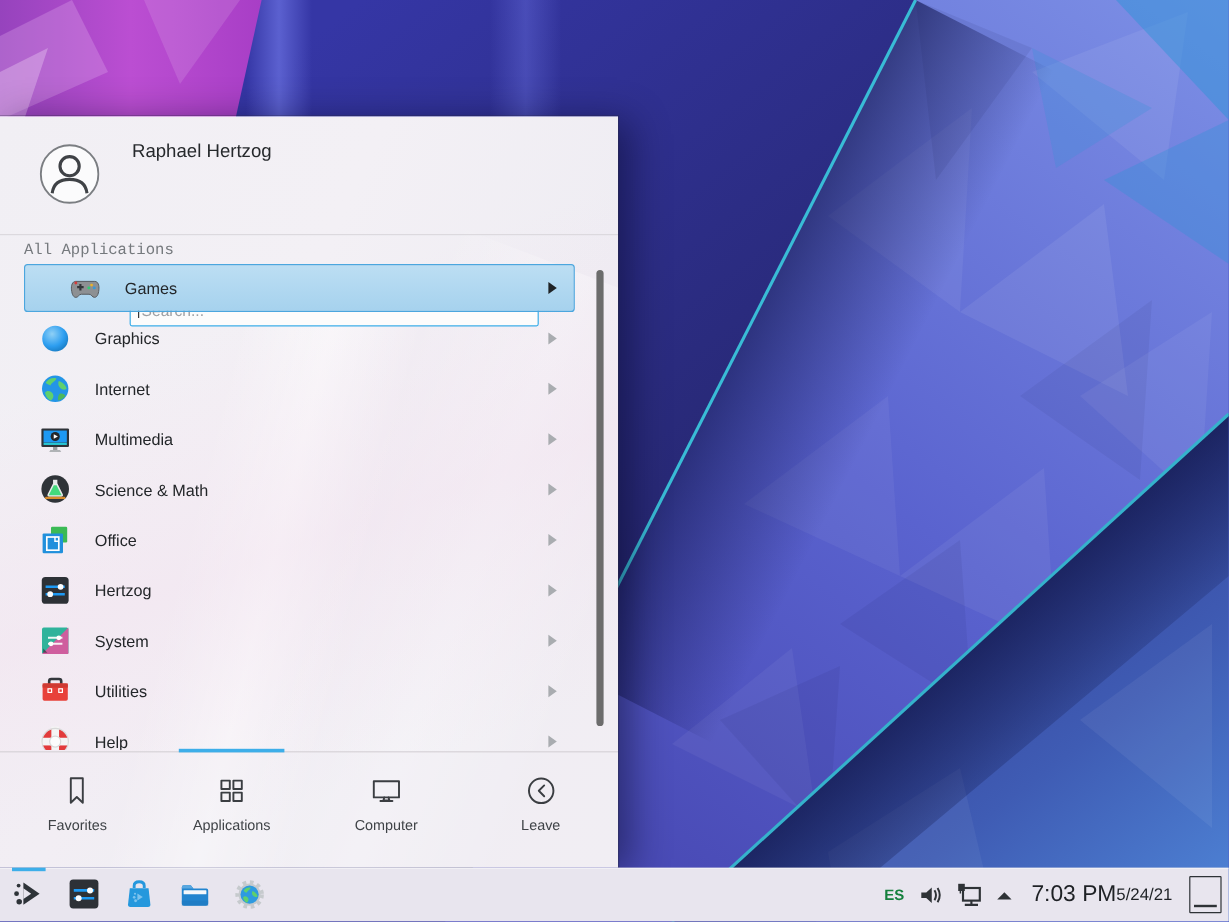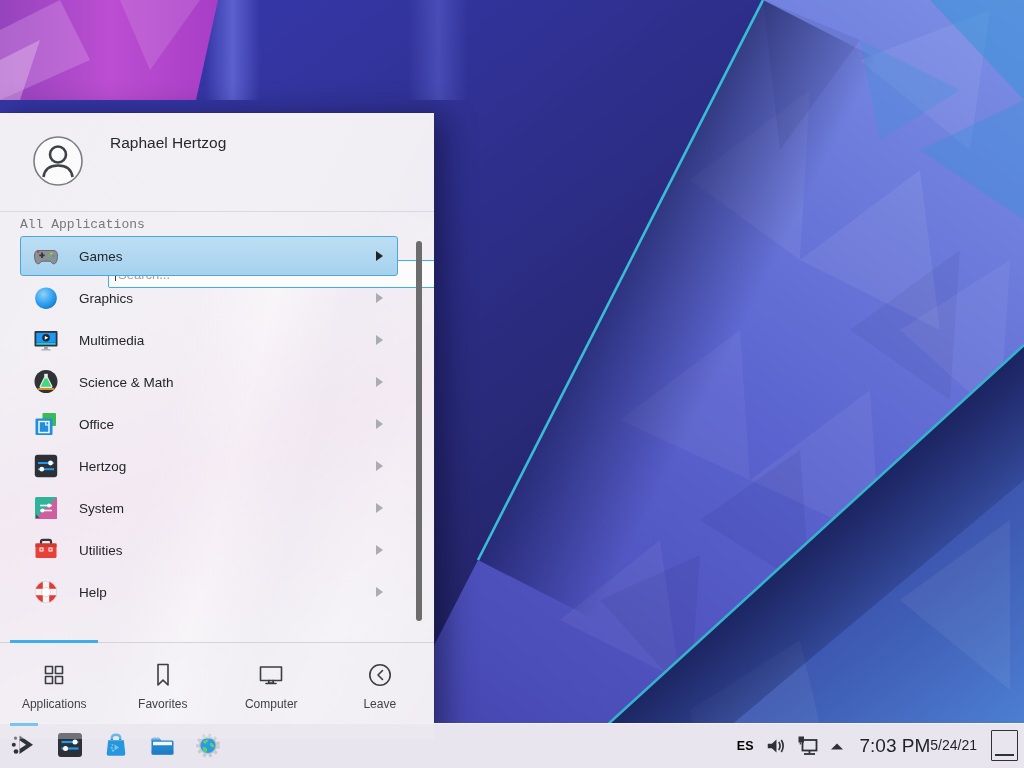--- a/index.html
+++ b/index.html
@@ -5,21 +5,21 @@
   html,body{margin:0;padding:0;}
   body{
     width:1024px;height:768px;position:relative;overflow:hidden;
     font-family:"Liberation Sans","DejaVu Sans",sans-serif;
     background:#4f55c5;
   }
   
   #wallpaper{position:absolute;left:0;top:0;width:1024px;height:768px;}
   
   #kickoff{
-    position:absolute;left:0;top:113px;width:434px;height:626px;
+    position:absolute;left:0;top:97px;width:515px;height:626px;
     background:linear-gradient(115deg,#f1eff4 0%,#f3f0f5 40%,#efedf3 70%,#f2eef3 100%);
     box-shadow:0 0 0 1px rgba(45,45,65,.38), 10px 4px 30px rgba(0,0,25,.45);
     overflow:hidden;
   }
   .menu-light{position:absolute;pointer-events:none;z-index:0;}
   .ml1{left:140px;top:140px;width:150px;height:560px;transform:rotate(14deg);
        background:linear-gradient(90deg,rgba(255,255,255,0),rgba(255,255,255,.55) 50%,rgba(255,255,255,0));}
   .ml2{left:255px;top:110px;width:230px;height:640px;transform:rotate(21deg);
        background:linear-gradient(90deg,rgba(255,255,255,0),rgba(255,255,255,.35) 50%,rgba(255,255,255,0));}
   .mtint{left:0;top:0;right:0;bottom:0;
@@ -38,21 +38,21 @@
   .search::placeholder{color:#9da0a4;opacity:1;}
   .fakecaret{position:absolute;left:7px;top:6px;width:1px;height:15px;background:#33373b;}
   .khead-divider{position:absolute;top:98px;left:0;right:0;height:1px;background:#dcd9de;}
   .section-label{position:absolute;top:104px;left:20px;font-size:13px;color:#75797d;font-family:Liberation Mono, monospace;}
   
   .klist{position:absolute;top:123px;left:0;width:100%;height:405px;overflow:hidden;}
   .crow{
     position:relative;height:40px;margin:0 36px 2px 20px;display:flex;align-items:center;
     border:1px solid transparent;border-radius:3px;box-sizing:border-box;
   }
-  .crow.selected{background:linear-gradient(180deg,#bcdef3,#a6d2ee);border-color:#4ba6de;}
+  .crow.selected{background:linear-gradient(180deg,#bcdef3,#a6d2ee);border-color:#4ba6de;padding-left:25px;}
   .cicon{width:28px;height:28px;margin-left:11px;flex:0 0 28px;}
   .cicon svg{display:block;width:28px;height:28px;}
   .clabel{margin-left:19px;font-size:13.5px;color:#232629;}
   .carrow{position:absolute;right:14px;top:50%;margin-top:-5px;width:0;height:0;
     border-left:7px solid #a9acb0;border-top:5px solid transparent;border-bottom:5px solid transparent;}
   .selected .carrow{border-left-color:#1f2326;}
   .kscrollbar{position:absolute;right:12px;top:128px;width:6px;height:380px;border-radius:3px;background:#6c6c6c;}
   
   .kfooter{
     position:absolute;left:0;bottom:0;height:97px;width:100%;box-sizing:border-box;
@@ -68,21 +68,21 @@
   
   #panel{
     position:absolute;left:0;bottom:0;width:1024px;height:45px;background:#e8e5ee;
     box-shadow:inset 0 1px 0 rgba(255,255,255,.55);
   }
   .papps{position:absolute;left:9px;top:7px;display:flex;gap:16px;}
   .papp{width:30px;height:30px;position:relative;}
   .papp svg{display:block;width:30px;height:30px;}
   .papp.active::before{content:"";position:absolute;top:-7px;left:1px;width:28px;height:3px;background:#3daee9;}
   .tray{position:absolute;right:6px;top:0;height:45px;display:flex;align-items:center;}
-  .kbdlayout{font-size:12.5px;font-weight:bold;color:#000000;margin-right:11px;margin-left:16px;}
+  .kbdlayout{font-size:12.5px;font-weight:bold;color:#15803d;margin-right:11px;margin-left:16px;}
   .trayicon{margin-right:9px;display:flex;align-items:center;}
   .clock{display:flex;flex-direction:row;align-items:center;margin:0 14px 0 6px;color:#1e2125;}
   .clock .time{font-size:19px;line-height:20px;}
   .clock .date{font-size:14px;line-height:15px;}
   .showdesk{width:27px;height:31px;box-sizing:border-box;border:1.5px solid #2e3236;border-radius:1px;position:relative;}
   .showdesk::after{content:"";position:absolute;left:3px;right:3px;bottom:4px;height:2px;background:#2e3236;}
 </style>
 </head>
 <body>
 
@@ -210,20 +210,33 @@
                   <stop offset="1" stop-color="#0f6db0"></stop>
           </radialGradient>
               </defs>
           <circle cx="14" cy="14.2" r="10.8" fill="url(#sphg)"></circle>
         </svg>
           </span>
         <span class="clabel">Graphics</span>
         <span class="carrow"></span>
       </div>
 
+      <div class="crow">
+        <span class="cicon">
+            <svg viewBox="0 0 28 28">
+          <circle cx="14" cy="14" r="11" fill="#2395e6"></circle>
+          <path d="M6 9 C8 5.8 12 4.4 15 5.4 C14 8.2 11 8.6 10 11.2 C8.4 10.6 7 10 6 9 Z" fill="#5fd06d"></path>
+          <path d="M17 7.5 C20 8.5 23 11 23.5 14 C21.5 15.5 19 14.5 17.5 12.5 C16.5 11 16.2 9 17 7.5 Z" fill="#5fd06d"></path>
+          <path d="M7 16 C9.5 15.5 12 17 12.5 19.5 C12.8 21.3 11.5 23 10 23.8 C7.5 22.3 5.8 19.5 5.5 17 Z" fill="#5fd06d"></path>
+          <path d="M18 18 C20 17.5 22 18.5 22.5 20 C21 22 18.5 23.5 16.5 23.8 C16 21.5 16.5 19 18 18 Z" fill="#4cb85c"></path>
+        </svg>
+          </span>
+        <span class="clabel">Internet</span>
+        <span class="carrow"></span>
+      </div>
 
       <div class="crow">
         <span class="cicon">
             <svg viewBox="0 0 28 28">
           <rect x="2.5" y="5" width="23" height="15.5" rx="1" fill="#2e3338"></rect>
           <rect x="4.3" y="6.8" width="19.4" height="10" fill="#1d99f3"></rect>
           <rect x="4.3" y="17" width="19.4" height="1.8" fill="#27c7d4"></rect>
           <circle cx="14" cy="11.8" r="3.8" fill="#23272b"></circle>
           <path d="M12.8 9.9 L16.3 11.8 L12.8 13.7 Z" fill="#ffffff"></path>
           <rect x="12.2" y="20.5" width="3.6" height="2.6" fill="#9a9da0"></rect>
@@ -317,38 +330,38 @@
         </svg>
           </span>
         <span class="clabel">Help</span>
         <span class="carrow"></span>
       </div>
     </div>
 
     <div class="kscrollbar"></div>
 
     <div class="kfooter">
+      <div class="ktab">
+        <span class="ticon">
+            <svg viewBox="0 0 30 30">
+          <path class="oicon" d="M10 4.5 H20 V25 L15 20.2 L10 25 Z"></path>
+        </svg>
+          </span>
+        <span class="tlabel">Favorites</span>
+      </div>
       <div class="ktab active">
         <span class="ticon">
             <svg viewBox="0 0 30 30">
           <rect class="oicon" x="6.5" y="6.5" width="7" height="7"></rect>
           <rect class="oicon" x="16.5" y="6.5" width="7" height="7"></rect>
           <rect class="oicon" x="6.5" y="16.5" width="7" height="7"></rect>
           <rect class="oicon" x="16.5" y="16.5" width="7" height="7"></rect>
         </svg>
           </span>
         <span class="tlabel">Applications</span>
-      </div>
-      <div class="ktab">
-        <span class="ticon">
-            <svg viewBox="0 0 30 30">
-          <path class="oicon" d="M10 4.5 H20 V25 L15 20.2 L10 25 Z"></path>
-        </svg>
-          </span>
-        <span class="tlabel">Favorites</span>
       </div>
       <div class="ktab">
         <span class="ticon">
             <svg viewBox="0 0 30 30">
           <rect class="oicon" x="4.5" y="7" width="21" height="13.5"></rect>
           <path class="oicon" d="M13.2 20.5 L12.5 23 H17.5 L16.8 20.5"></path>
           <line class="oicon" x1="10" y1="23.5" x2="20" y2="23.5"></line>
         </svg>
           </span>
         <span class="tlabel">Computer</span>

